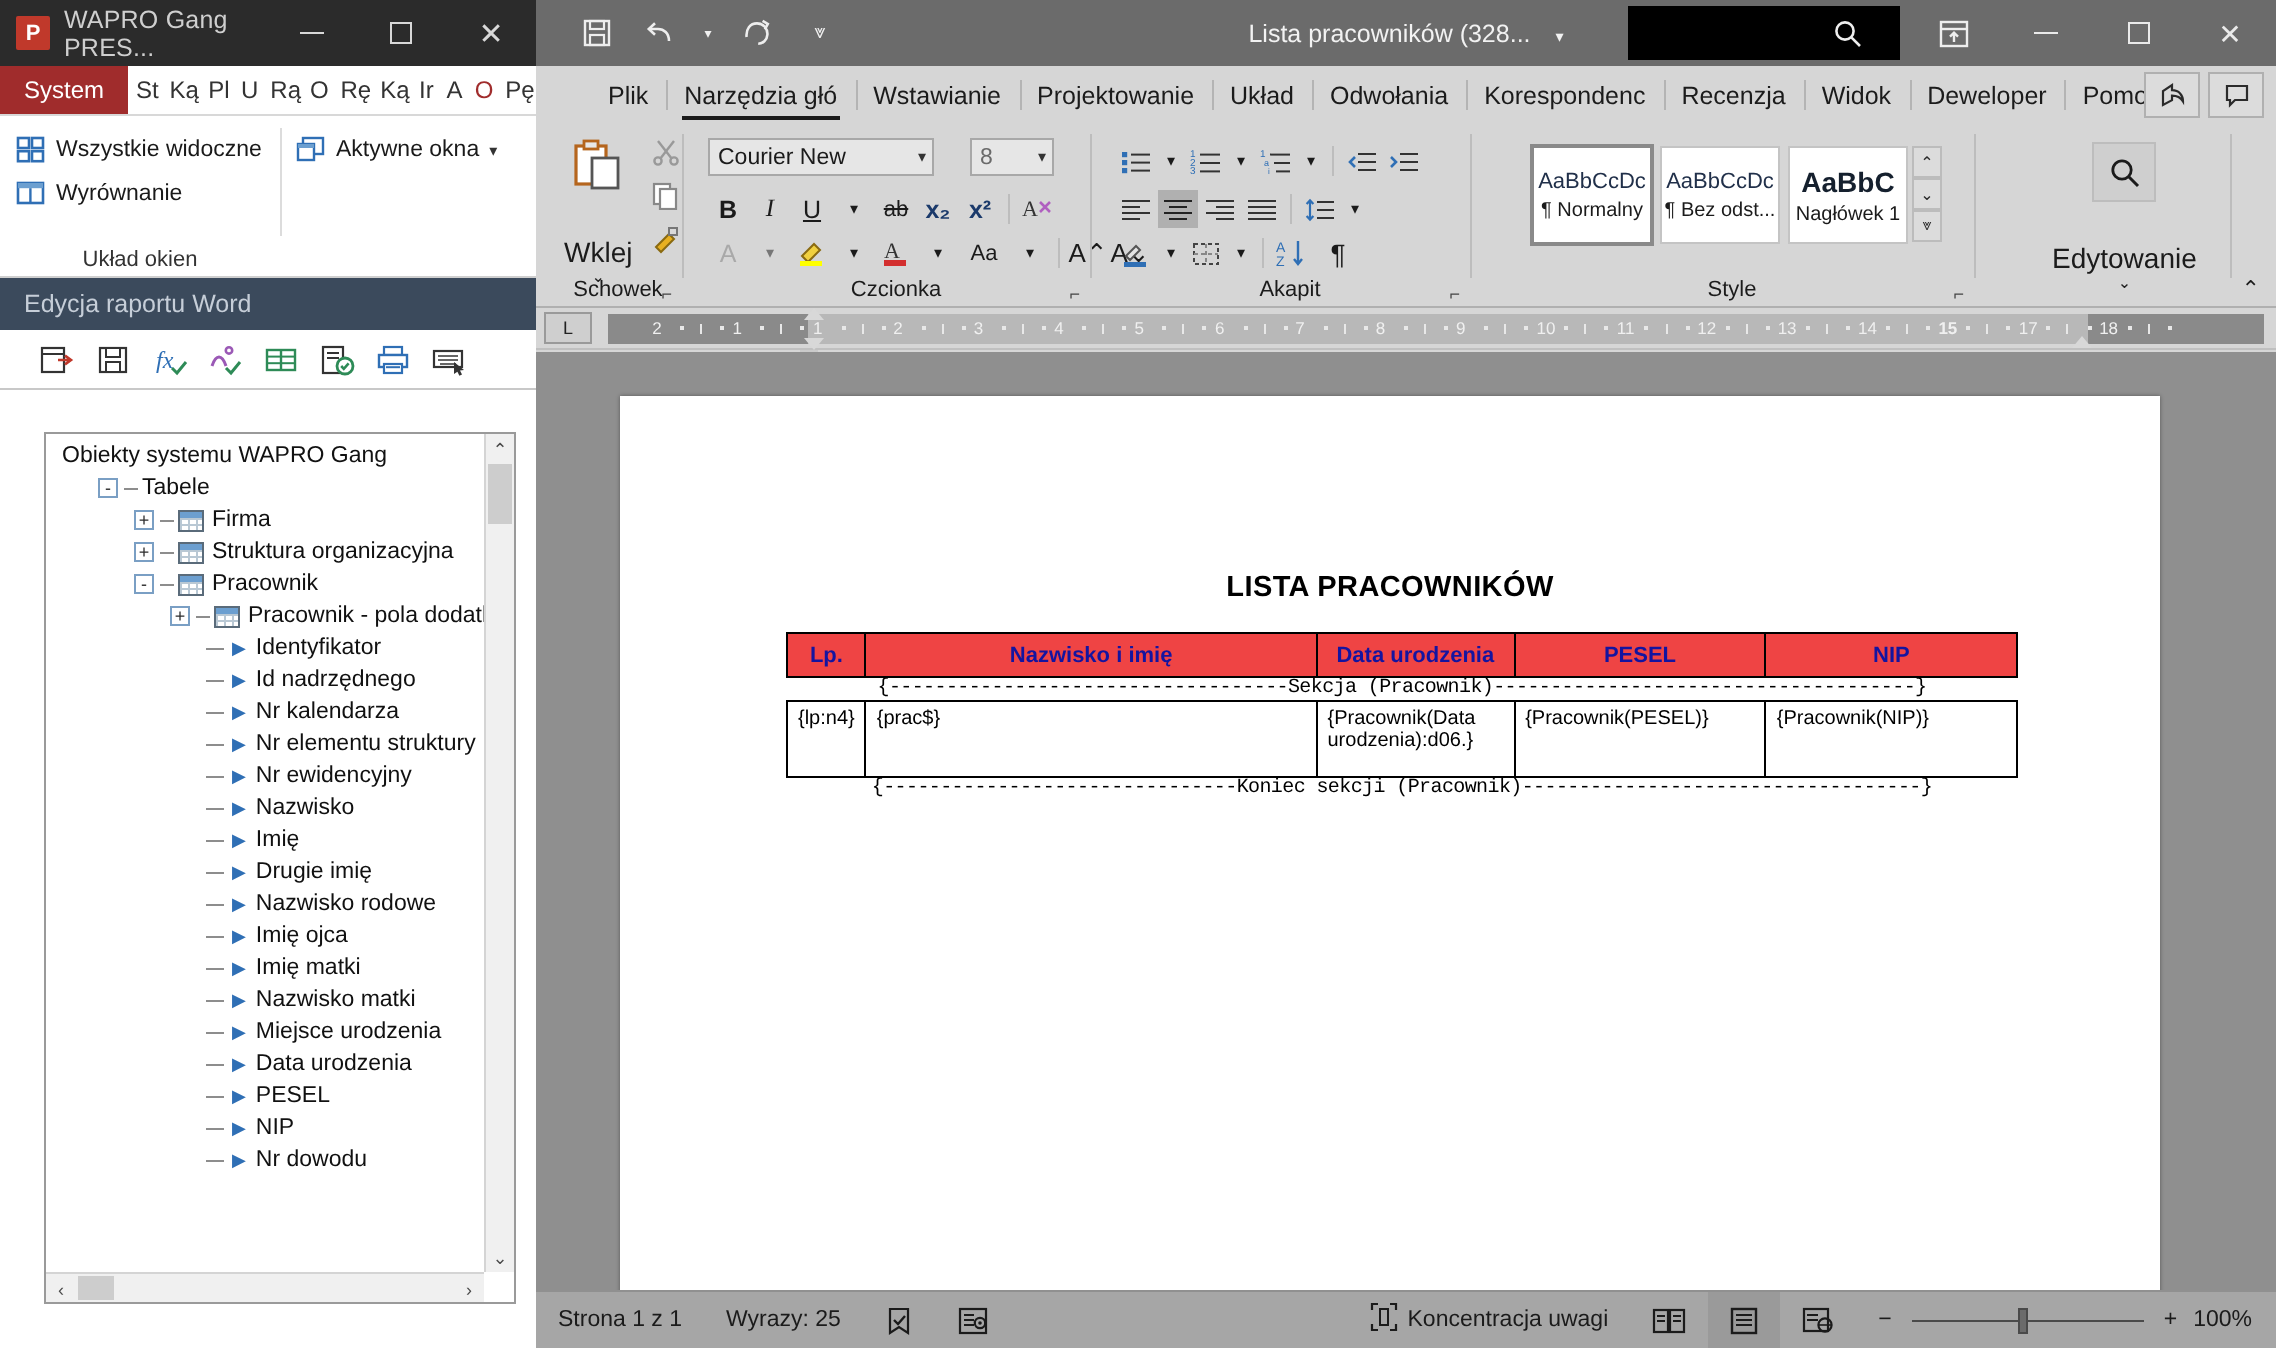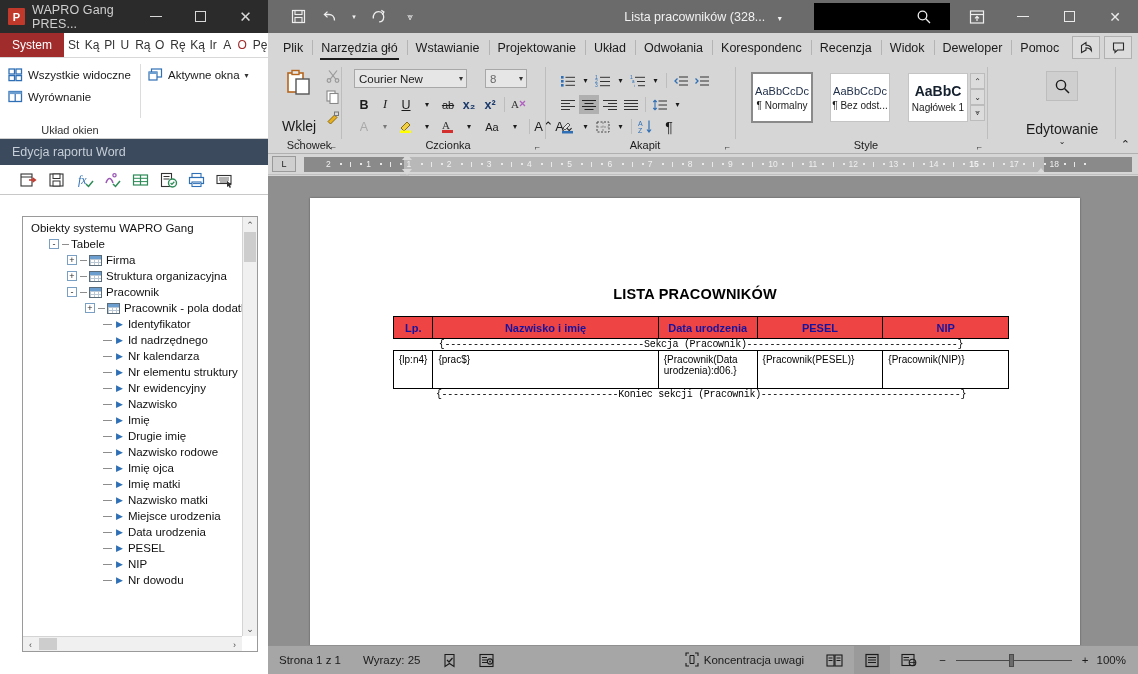--- a/index.html
+++ b/index.html
@@ -133,21 +133,21 @@
   }
   .w-tctrl { position:absolute; right:0; top:0; display:flex; height:33px;
     align-items:center; }
   .w-tbtn { width:46px; height:33px; display:flex; align-items:center;
     justify-content:center; color:#eaeaea; font-size:14px;}
   .redact { position:absolute; left: 546px; top: 3px; width: 136px;
     height: 27px; background:#000; }
 
   .w-tabs {
     height: 29px; background:#d6d6d6; display:flex; align-items:stretch;
-    padding-left: 6px; position:relative;
+    padding-left: 27px; position:relative;
   }
   .w-tab {
     font-size: 12.5px; color:#1b1b1b; padding: 0 9px; display:flex;
     align-items:center; position:relative; white-space:nowrap;
   }
   .w-tab + .w-tab:before {
     content:""; position:absolute; left:0; top:7px; bottom:7px; width:1px;
     background:#b4b4b4;
   }
   .w-tab.active:after {
@@ -178,21 +178,21 @@
     height: 19px; border:1px solid #a8a8a8; background:#e6e6e6;
     font-size:11.5px; display:flex; align-items:center; padding-left:4px;
     color:#1b1b1b; position:relative;
   }
   .fontbox .cv { position:absolute; right:3px; font-size:8px; color:#333; }
   .fmt-row { display:flex; align-items:center; gap:1px; margin-top:3px; }
   .fmt-b { width:20px; height:19px; display:flex; align-items:center;
     justify-content:center; font-size:12.5px; color:#1b1b1b; }
   .vsep { width:1px; height:15px; background:#bdbdbd; margin:0 3px; }
 
-  .style-gal { display:flex; gap:18px; }
+  .style-gal { display:flex; gap:4px;margin-left:14px; }
   .style-card {
     width: 60px; height: 49px; background:#fff; border:1px solid #c4c4c4;
     display:flex; flex-direction:column; justify-content:center;
     align-items:center; overflow:hidden;
   }
   .style-card.sel { outline: 2px solid #8a8a8a; outline-offset:-1px;
     border-color:#8a8a8a; }
   .sc-prev { font-size:11px; color:#21304a; white-space:nowrap; }
   .sc-prev.big { font-size:14px; font-weight:bold; color:#15202e; }
   .sc-name { font-size:10px; color:#1b1b1b; white-space:nowrap; margin-top:3px;}

